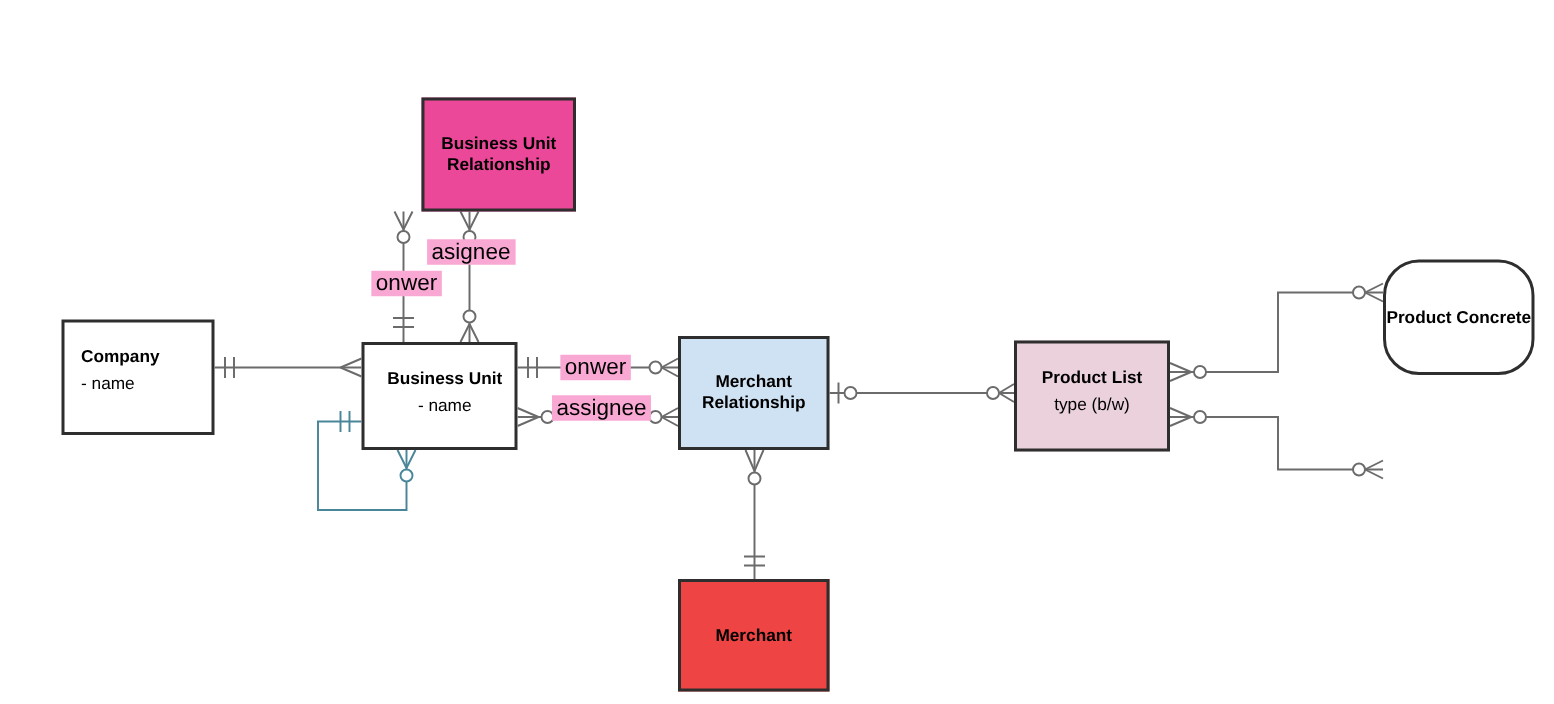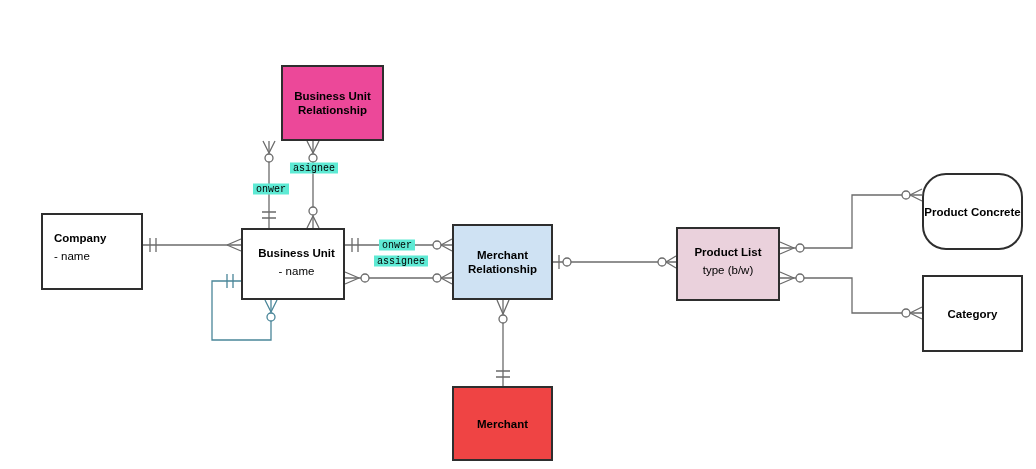--- a/index.html
+++ b/index.html
@@ -29,26 +29,25 @@
   .entity.centered{
     display:flex;align-items:center;justify-content:center;
     text-align:center;
   }
   .entity.attr-left{padding:16px 6px 0 13px;text-align:left;}
   .entity.attr-center{padding:16px 4px 0 4px;text-align:center;}
 
   .rel-label{
     position:absolute;
     transform:translate(-50%,-50%);
-    background:#5eead4;
+    background:#f9a8d4;
     padding:0 3px;
-    font-size:10px;
+    font-size:15px;
     color:#000000;
     white-space:nowrap;
-    font-family:Liberation Mono, monospace;
   }
 </style>
 </head>
 <body>
 
 <div class="canvas">
 
   <svg class="connectors" width="1036" height="469">
 
     <g class="conn">
@@ -187,29 +186,26 @@
   </div>
 
   <div class="entity centered" style="left: 452px; top: 224px; width: 101px; height: 76px; background-color: rgb(207, 226, 243);">
     <div class="entity-name">Merchant Relationship</div>
   </div>
 
   <div class="entity centered" style="left: 922px; top: 173px; width: 101px; height: 77px; background-color: rgb(255, 255, 255); border-radius: 24px;">
     <div class="entity-name">Product Concrete</div>
   </div>
 
-  <div class="entity centered" style="left: 922px; top: 275px; width: 101px; height: 77px; background-color: rgb(255, 255, 255);">
-    <div class="entity-name">Category</div>
-  </div>
 
   <div class="entity centered" style="left: 452px; top: 386px; width: 101px; height: 75px; background-color: #ef4444;">
     <div class="entity-name">Merchant</div>
   </div>
 
   <span class="rel-label" style="left:271px;top:189px;">onwer</span>
 
   <span class="rel-label" style="left:314px;top:168px;">asignee</span>
 
   <span class="rel-label" style="left:397px;top:245px;">onwer</span>
 
-  <span class="rel-label" style="left:401px;top:261px;">assignee</span>
+  <span class="rel-label" style="left:401px;top:272px;">assignee</span>
 
 </div>
 
 </body></html>

